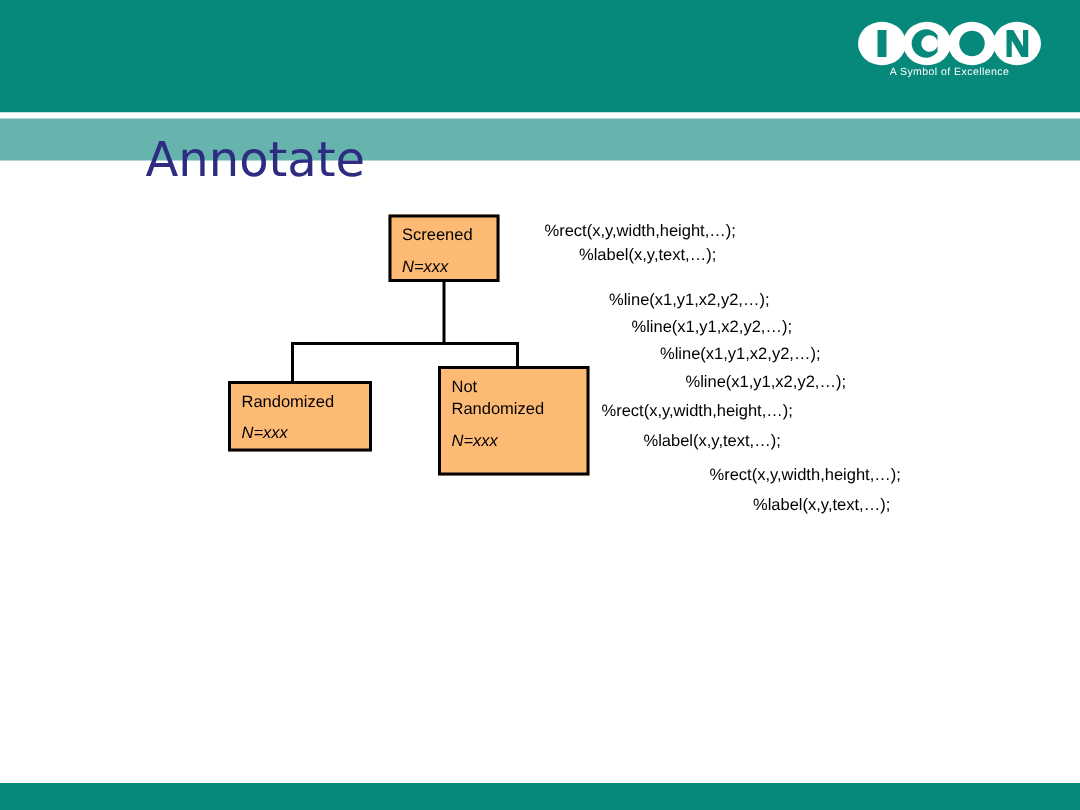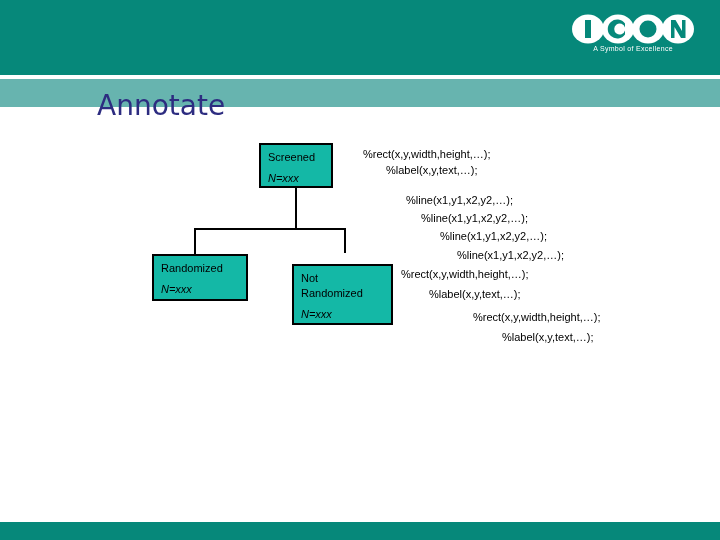--- a/index.html
+++ b/index.html
@@ -84,21 +84,21 @@
     color: #ffffff;
     font-family: "Liberation Sans", sans-serif;
     white-space: nowrap;
   }
 
   
   .page-title {
     position: absolute;
     left: 97px;
     top: 84px;
-    font-size: 28px;
+    font-size: 32px;
     color: #2D2C80;
     font-family: "DejaVu Sans", sans-serif;
     font-weight: 400;
     letter-spacing: 0px;
     line-height: 44px;
     white-space: nowrap;
   }
 
   
   .flow {
@@ -106,21 +106,21 @@
     left: 0;
     top: 0;
     width: 720px;
     height: 540px;
     pointer-events: none;
   }
   .node {
     position: absolute;
     box-sizing: border-box;
     border: 2px solid #000000;
-    background: #14b8a6;
+    background: #fdba74;
     font-family: "Liberation Sans", sans-serif;
     font-size: 11px;
     color: #000000;
     line-height: 15px;
     padding: 5px 0 0 7px;
   }
   .node .ln {
     display: block;
     white-space: nowrap;
   }
@@ -135,23 +135,23 @@
     height: 45px;
   }
   #node-randomized {
     left: 152px;
     top: 254px;
     width: 96px;
     height: 47px;
   }
   #node-not-randomized {
     left: 292px;
-    top: 264px;
+    top: 244px;
     width: 101px;
-    height: 61px;
+    height: 73px;
   }
 
   .conn {
     position: absolute;
     background: #000000;
   }
   #conn-stem      { left: 295px; top: 188px; width: 2px;   height: 41px; }
   #conn-bar       { left: 194px; top: 228px; width: 152px; height: 2px; }
   #conn-left-drop { left: 194px; top: 228px; width: 2px;   height: 26px; }
   #conn-right-drop{ left: 344px; top: 228px; width: 2px;   height: 25px; }

